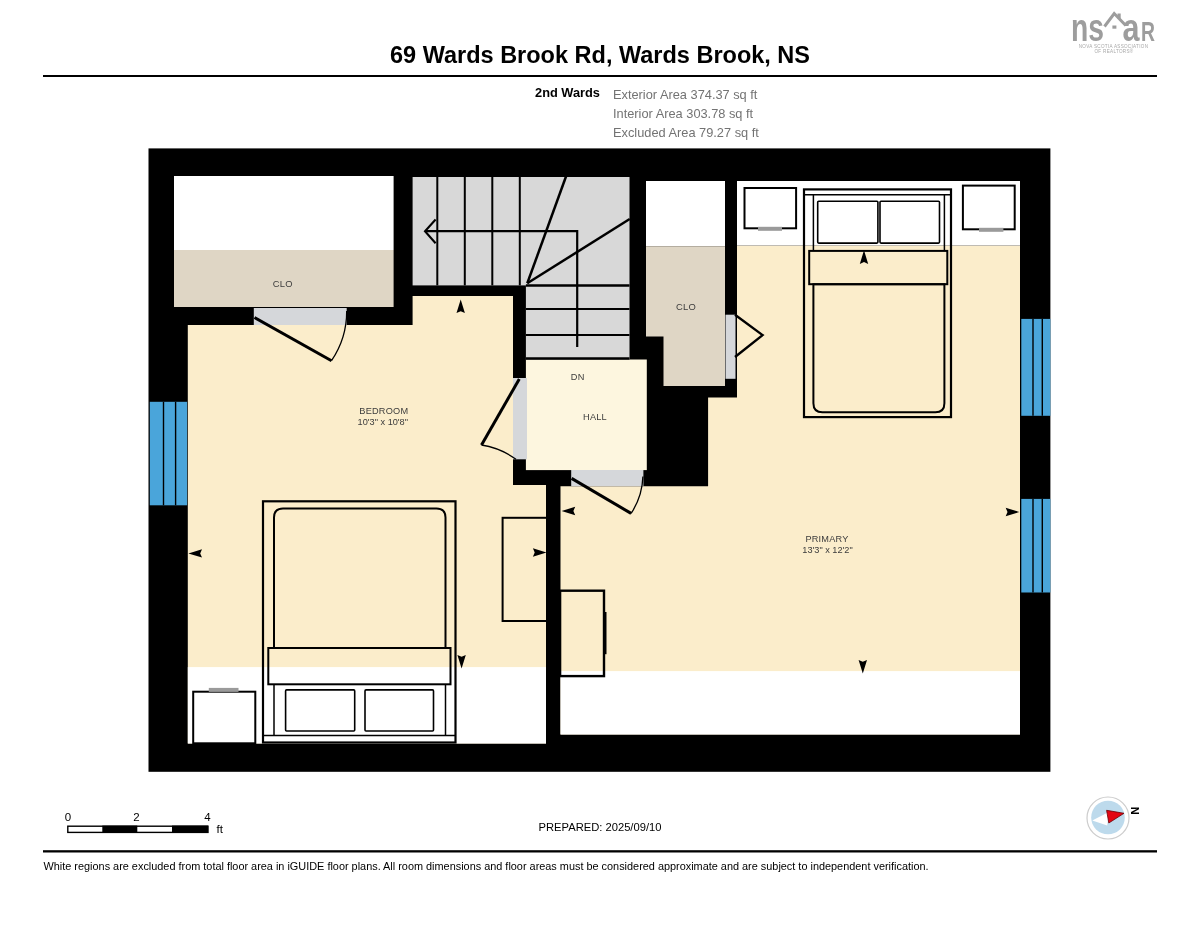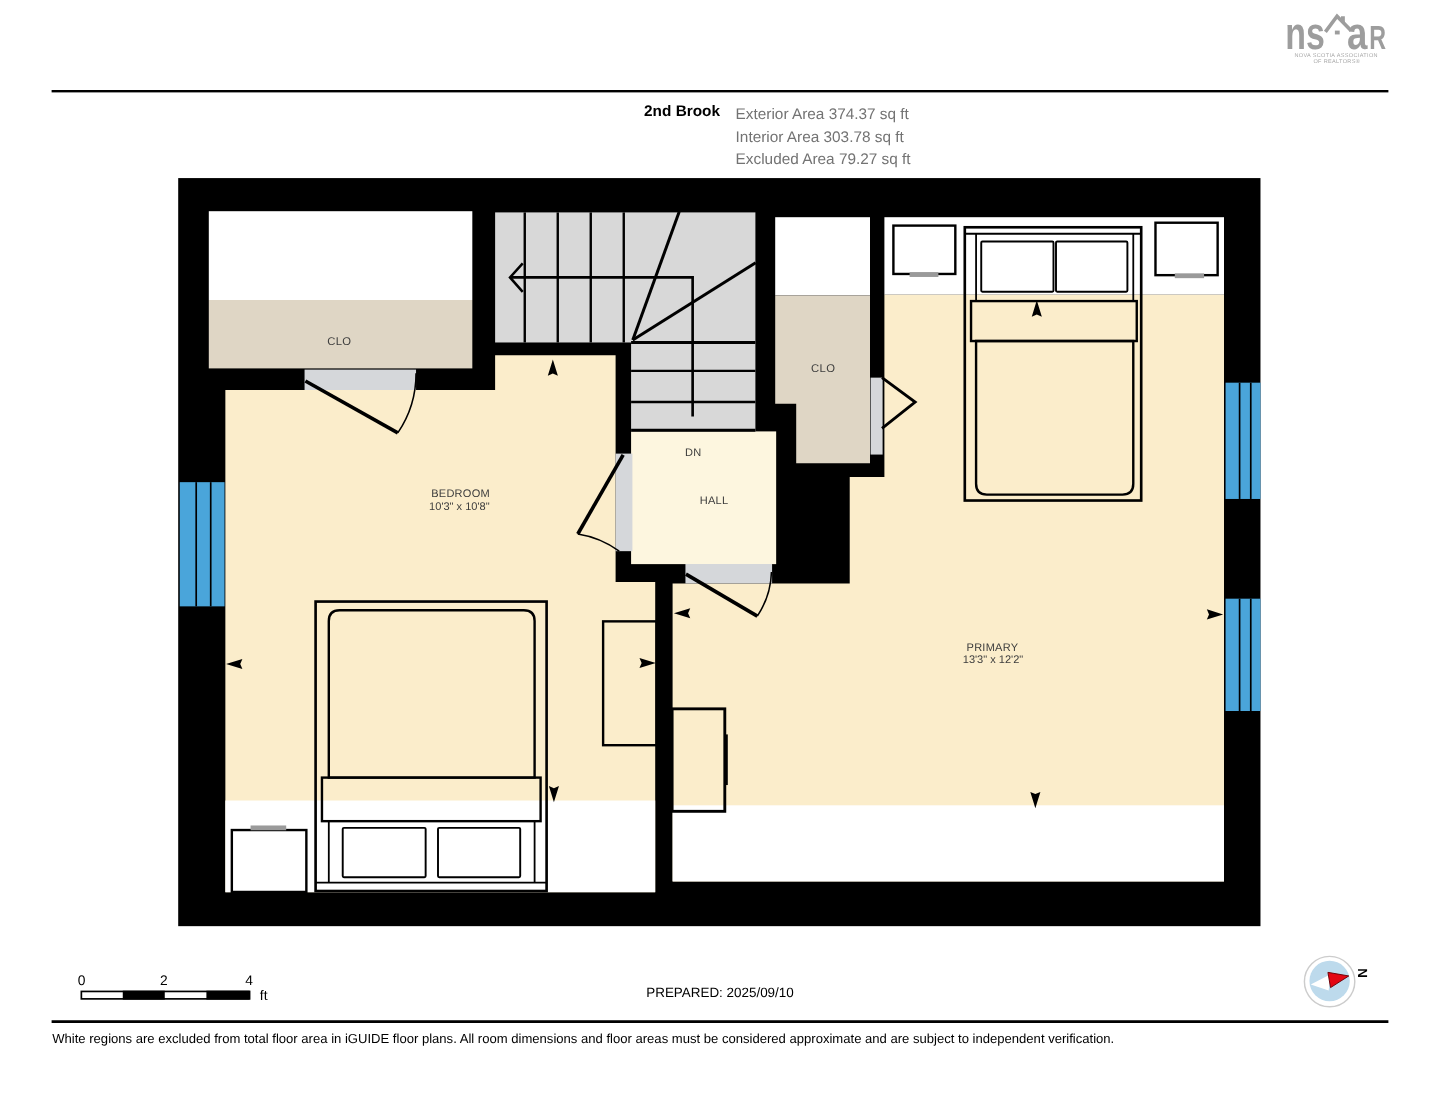--- a/index.html
+++ b/index.html
@@ -4,24 +4,25 @@
 <style>
   html,body{margin:0;padding:0;background:#fff;}
   #page{position:relative;width:1200px;height:927px;background:#fff;overflow:hidden;
         font-family:"Liberation Sans", sans-serif;}
   .abs{position:absolute;}
 </style>
 </head>
 <body>
 <div id="page">
 
+  <div class="abs" style="left:0;top:42px;width:1200px;text-align:center;font-size:23.5px;font-weight:bold;color:#000;">69 Wards Brook Rd, Wards Brook, NS</div>
 
   <div class="abs" style="left:43px;top:75px;width:1114px;height:2px;background:#000;"></div>
 
-  <div class="abs" style="left:0;top:85px;width:600px;text-align:right;font-size:12.8px;font-weight:bold;color:#000;">2nd Brook</div>
+  <div class="abs" style="left:0;top:85px;width:600px;text-align:right;font-size:12.8px;font-weight:bold;color:#000;">2nd Wards</div>
 
   <div class="abs" style="left:613px;top:85px;font-size:12.8px;color:#737373;line-height:19px;">Exterior Area 374.37 sq ft<br>Interior Area 303.78 sq ft<br>Excluded Area 79.27 sq ft</div>
 
   <div class="abs" style="left:1064px;top:0px;width:100px;height:60px;">
     <svg width="100" height="60" viewBox="0 0 100 60">
       <text x="7" y="40.5" font-size="38" font-weight="bold" fill="#9d9d9d" font-family="Liberation Sans, sans-serif" textLength="33" lengthAdjust="spacingAndGlyphs">ns</text>
       <text x="58.5" y="40.5" font-size="38" font-weight="bold" fill="#9d9d9d" font-family="Liberation Sans, sans-serif" textLength="17" lengthAdjust="spacingAndGlyphs">a</text>
       <text x="77" y="40.5" font-size="28" font-weight="bold" fill="#9d9d9d" font-family="Liberation Sans, sans-serif" textLength="14" lengthAdjust="spacingAndGlyphs">R</text>
       <path d="M40.5 26.5 L50.2 13.5 L61.8 25.5" fill="none" stroke="#9d9d9d" stroke-width="3"></path>
       <path d="M53.5 13.5 h3.2 v5 h-3.2 z" fill="#9d9d9d"></path>

